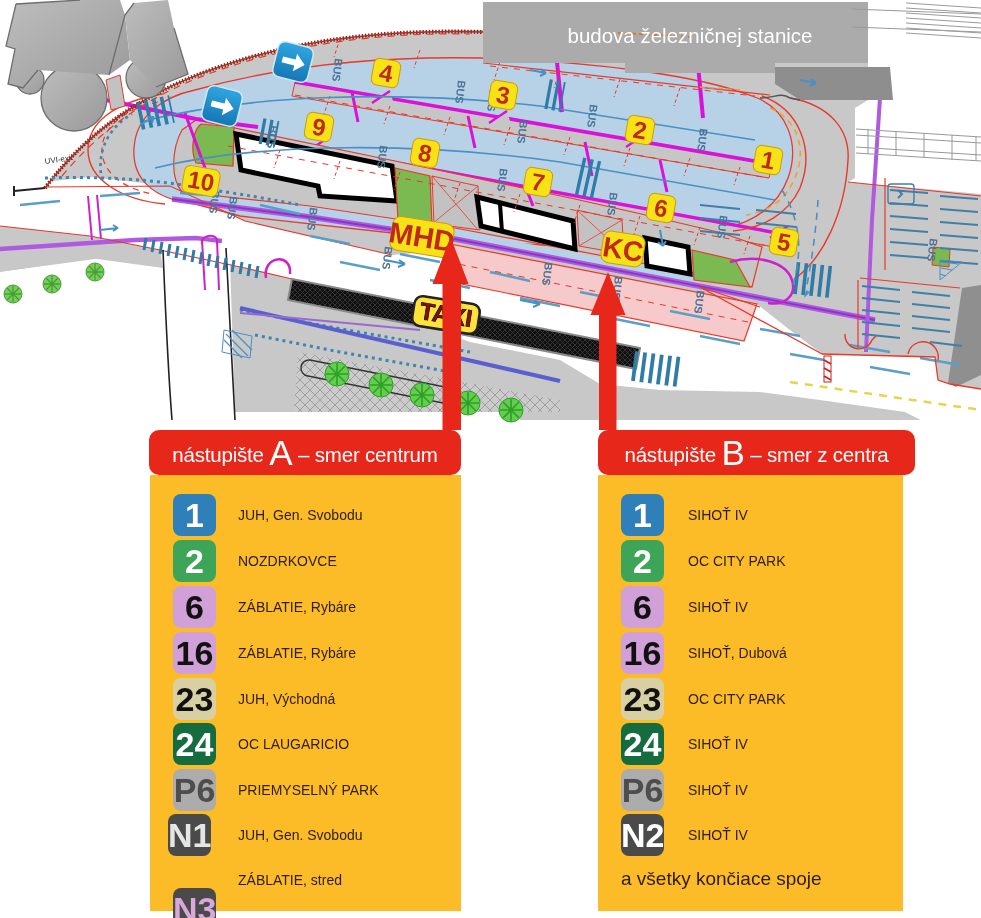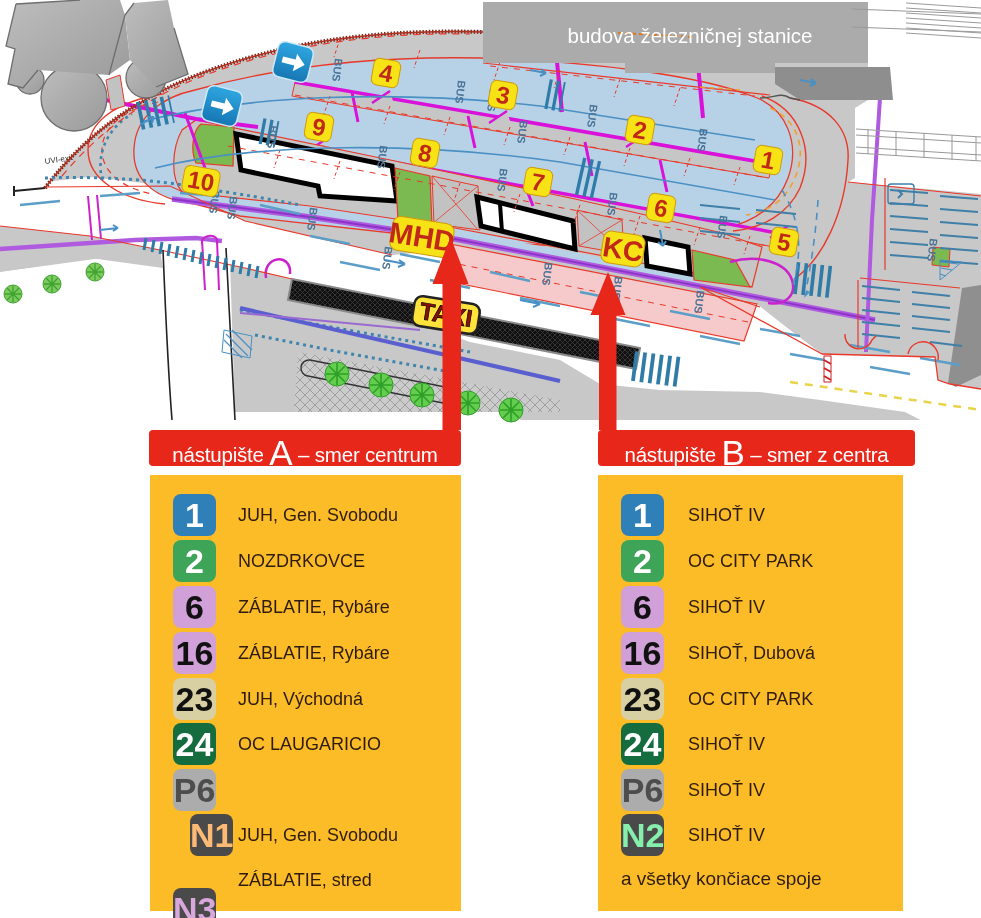--- a/index.html
+++ b/index.html
@@ -1,22 +1,22 @@
 <!DOCTYPE html>
 <html><head>
 <meta charset="utf-8">
 <style>
   html,body{margin:0;padding:0;background:#fff;}
   #page{position:relative;width:981px;height:918px;background:#fff;overflow:hidden;font-family:"Liberation Sans",sans-serif;}
   .abs{position:absolute;}
-  .hdr{position:absolute;top:430px;height:36px;background:#e8271b;border-radius:4px;color:#fff;text-align:center;font-size:20.5px;letter-spacing:-0.2px;line-height:45px;white-space:nowrap;}
+  .hdr{position:absolute;top:430px;height:45px;background:#e8271b;border-radius:10px;color:#fff;text-align:center;font-size:20.5px;letter-spacing:-0.2px;line-height:45px;white-space:nowrap;}
   .hdr b{font-size:35px;font-weight:normal;vertical-align:-3px;letter-spacing:0;}
   .panel{position:absolute;top:475px;height:436px;background:#fbbc27;}
   .badge{position:absolute;width:43px;height:42px;border-radius:8px;text-align:center;font-weight:bold;font-size:34px;line-height:42px;}
-  .lbl{position:absolute;font-size:18px;color:#2f1c0e;line-height:22px;}
+  .lbl{position:absolute;font-size:14px;color:#2f1c0e;line-height:22px;}
 </style>
 </head>
 <body>
 <div id="page">
 
 <svg class="abs" style="left:0;top:0" width="981" height="430" viewBox="0 0 981 430">
 <defs>
 <linearGradient id="bldg" x1="0" y1="0" x2="1" y2="1">
   <stop offset="0" stop-color="#bdbdbd"></stop>
           <stop offset="1" stop-color="#9a9a9a"></stop>
@@ -412,22 +412,23 @@
 <div class="badge" style="left:173px;top:678px;background:#d8cfa2;color:#111;">23</div>
 
 <div class="lbl" style="left:238px;top:688px;">JUH, Východná</div>
 
 <div class="badge" style="left:173px;top:723px;background:#156c3f;color:#fff;">24</div>
 
 <div class="lbl" style="left:238px;top:733px;">OC LAUGARICIO</div>
 
 <div class="badge" style="left:173px;top:769px;background:#acacac;color:#4d4d4d;">P6</div>
 
-
-<div class="badge" style="left:190px;top:814px;background:#4a4a4a;color:#fdba74;">N1</div>
+<div class="lbl" style="left:238px;top:779px;">PRIEMYSELNÝ PARK</div>
+
+<div class="badge" style="left:168px;top:814px;background:#4a4a4a;color:#e5e5e5;">N1</div>
 
 <div class="lbl" style="left:238px;top:824px;">JUH, Gen. Svobodu</div>
 
 <div class="badge" style="left:173px;top:859px;background:#4a4a4a;color:#d8a8dc;margin-top:29px;">N3</div>
 
 <div class="lbl" style="left:238px;top:869px;">ZÁBLATIE, stred</div>
 
 <div class="badge" style="left:621px;top:494px;background:#2f7fb8;color:#fff;">1</div>
 
 <div class="lbl" style="left:688px;top:504px;">SIHOŤ IV</div>
@@ -449,18 +450,18 @@
 <div class="lbl" style="left:688px;top:688px;">OC CITY PARK</div>
 
 <div class="badge" style="left:621px;top:723px;background:#156c3f;color:#fff;">24</div>
 
 <div class="lbl" style="left:688px;top:733px;">SIHOŤ IV</div>
 
 <div class="badge" style="left:621px;top:769px;background:#acacac;color:#4d4d4d;">P6</div>
 
 <div class="lbl" style="left:688px;top:779px;">SIHOŤ IV</div>
 
-<div class="badge" style="left:621px;top:814px;background:#4a4a4a;color:#86efac;">N2</div>
+<div class="badge" style="left:621px;top:814px;background:#4a4a4a;color:#ffffff;">N2</div>
 
 <div class="lbl" style="left:688px;top:824px;">SIHOŤ IV</div>
 
 <div class="lbl" style="left:621px;top:868px;font-size:19px;">a všetky končiace spoje</div>
 </div>
 
 </body></html>

